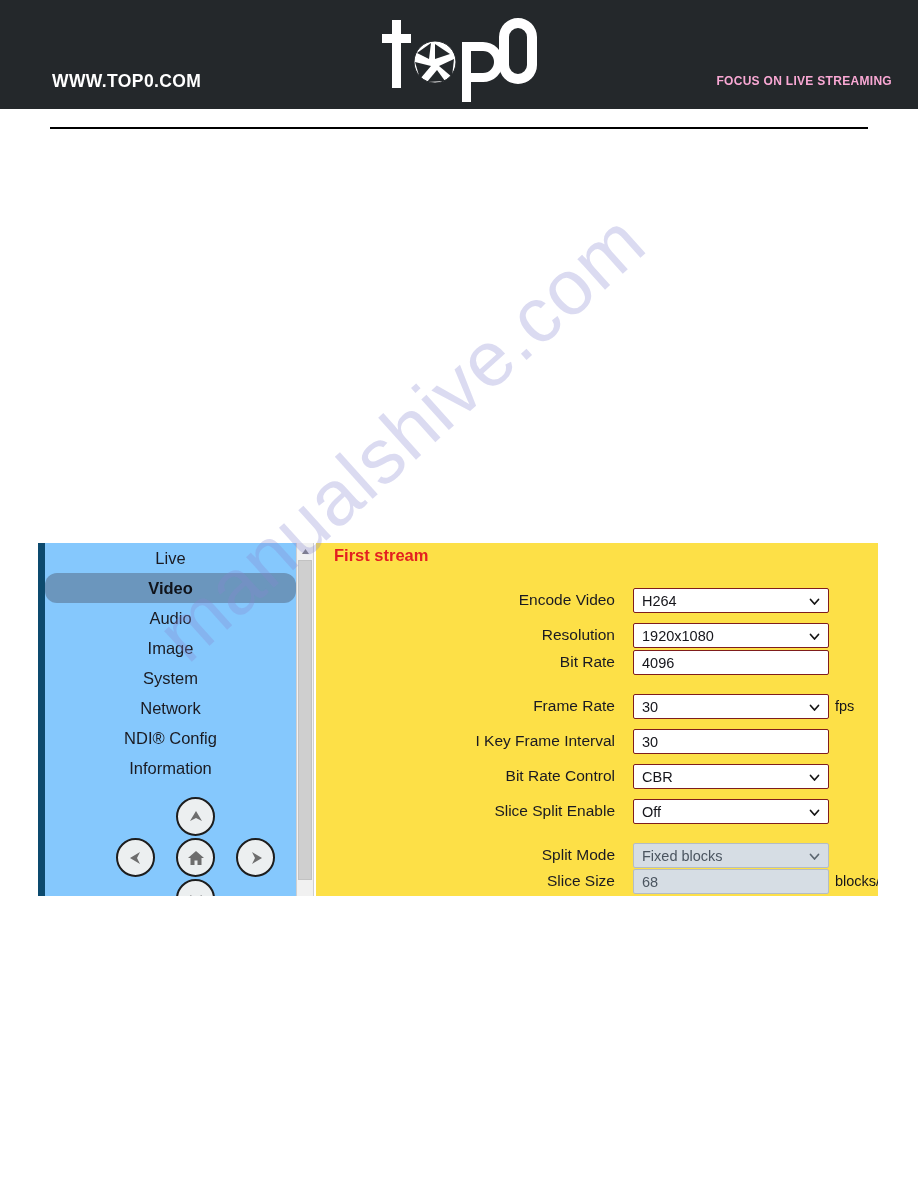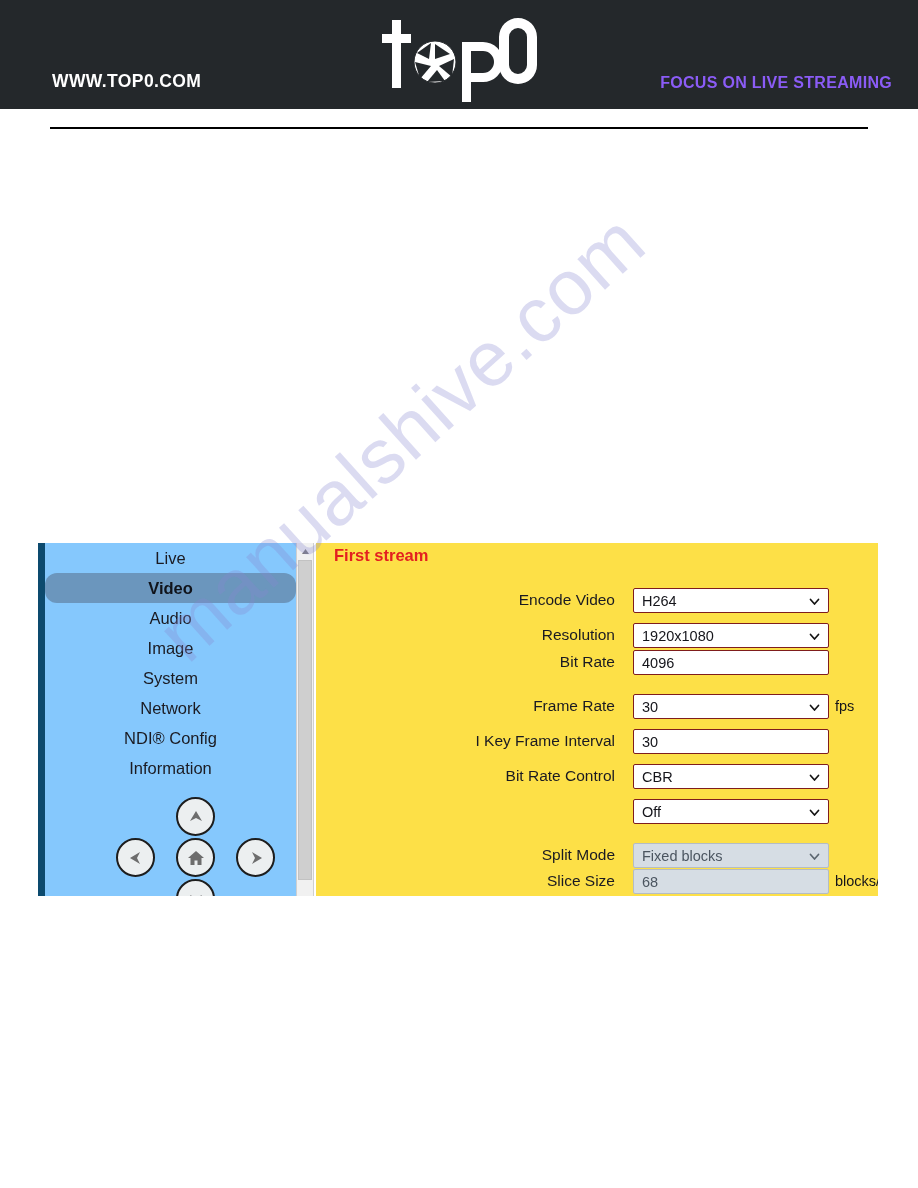--- a/index.html
+++ b/index.html
@@ -37,23 +37,23 @@
     font-weight: bold;
     color: #ffffff;
     letter-spacing: 0.4px;
     font-family: "Liberation Sans", sans-serif;
   }
 
   #header-tagline {
     position: absolute;
     right: 26px;
     top: 74px;
-    font-size: 16px;
+    font-size: 12px;
     font-weight: bold;
-    color: #8b5cf6;
+    color: #f9a8d4;
     letter-spacing: 0.3px;
     font-family: "Liberation Sans", sans-serif;
   }
 
   
   #logo {
     position: absolute;
     left: 378px;
     top: 14px;
     width: 170px;
@@ -465,20 +465,21 @@
           <span class="control-value">CBR</span>
           <span class="chevron">
             <svg width="13" height="13" viewBox="0 0 13 13">
                 <path d="M2.5 4.5 L6.5 9 L10.5 4.5" stroke="#141414" stroke-width="1.7" fill="none" stroke-linecap="round" stroke-linejoin="round"></path>
               </svg>
           </span>
         </div>
       </div>
 
       <div class="form-row" style="top:253px;">
+        <div class="row-label">Slice Split Enable</div>
         <div class="row-control">
           <span class="control-value">Off</span>
           <span class="chevron">
             <svg width="13" height="13" viewBox="0 0 13 13">
                 <path d="M2.5 4.5 L6.5 9 L10.5 4.5" stroke="#141414" stroke-width="1.7" fill="none" stroke-linecap="round" stroke-linejoin="round"></path>
               </svg>
           </span>
         </div>
       </div>
 

